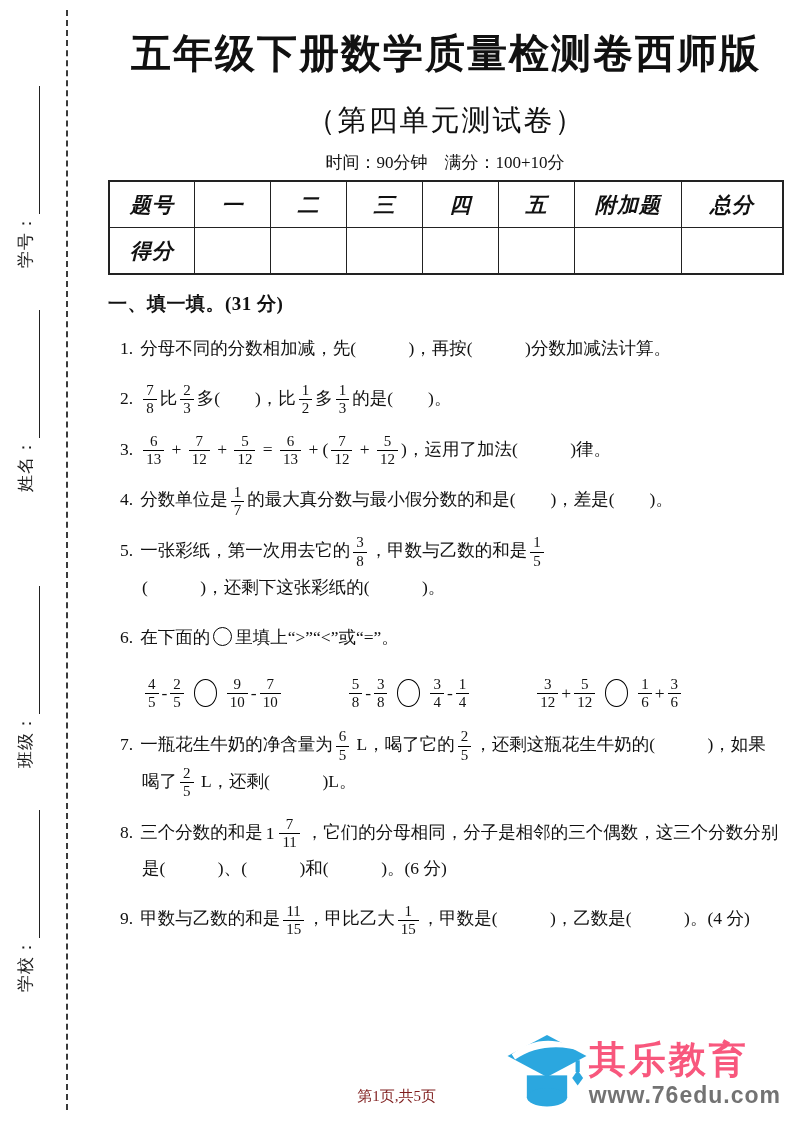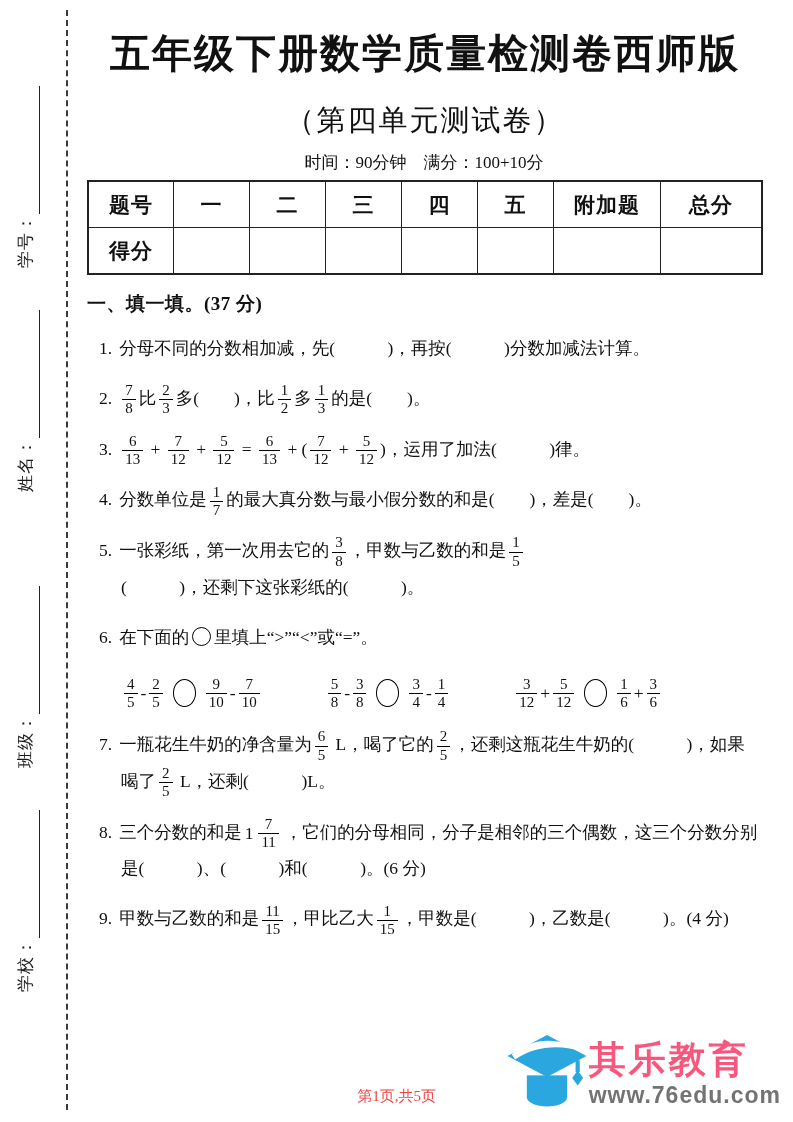--- a/index.html
+++ b/index.html
@@ -18,31 +18,31 @@
     position:absolute; left:14px; white-space:nowrap;
     transform:rotate(-90deg); transform-origin:0 0;
     font-size:17px; letter-spacing:1px; color:#1a1a1a;
   }
   .side-blank {
     display:inline-block; width:128px; height:2px;
     border-bottom:1.8px solid #222; vertical-align:-9px;
   }
 
   
-  .content { position:absolute; left:87px; top:0; width:676px; }
+  .content { position:absolute; left:108px; top:0; width:676px; }
   .title { margin-top:26px; text-align:center; font-size:40px; font-weight:700; letter-spacing:2px; }
   .subtitle { margin-top:20px; text-align:center; font-size:29px; font-weight:500; letter-spacing:2px; }
   .meta { margin-top:10px; text-align:center; font-size:17px; padding-right:2px; }
 
   table.score { width:100%; border-collapse:collapse; margin-top:6px; }
   table.score td {
     border:1.6px solid #222; height:43px; text-align:center;
     font-size:21px; font-weight:600; letter-spacing:1px;
   }
-  table.score { border:2.5px solid #222; }
+  table.score { border:2.5px solid #222;font-style:italic; }
   table.score td:nth-child(1){ width:82px; }
   table.score td:nth-child(7){ width:104px;margin-left:48px; }
   table.score td:nth-child(8){ width:98px; }
 
   .section-heading { margin:16px 0 2px; font-size:19px; font-weight:700; letter-spacing:0.5px; }
 
   .questions { font-size:17.5px; }
   .question { position:relative; padding-left:34px; text-indent:-22px; margin:14px 0; line-height:2.05; }
   .qnum { margin-right:7px; }
   .run { text-indent:0; }
@@ -62,21 +62,21 @@
   .circle-cmp {
     display:inline-block; width:21px; height:26px; border:1.5px solid #000;
     border-radius:50%; vertical-align:middle; margin:0 7px; text-indent:0;
   }
   .cmp-row { display:flex; align-items:center; gap:62px; padding-left:34px; margin:20px 0 16px; }
   .cmp-group { display:flex; align-items:center; }
 
   
   .page-indicator {
     position:absolute; left:0; right:0; bottom:16px; text-align:center;
-    font-size:15px; color:#ef4444;
+    font-size:15px; color:#7f1d1d;
   }
   .brand {
     position:absolute; right:12px; bottom:2px;
     display:flex; align-items:center; gap:0;
     font-family:"Liberation Sans","DejaVu Sans",sans-serif;
   }
   .brand-text { display:flex; flex-direction:column; line-height:1.1; }
   .brand-name { font-size:37px; font-weight:800; letter-spacing:3px; }
   .brand-url { font-size:23px; font-weight:700; letter-spacing:1px; margin-top:3px; }
 </style>
@@ -118,21 +118,21 @@
             <td></td>
             <td></td>
             <td></td>
             <td></td>
             <td></td>
             <td></td>
           </tr>
         </tbody>
     </table>
 
-    <div class="section-heading">一、填一填。(37 分)</div>
+    <div class="section-heading">一、填一填。(31 分)</div>
 
     <div class="questions" id="questions">
         <div class="question"><span class="qnum">1.</span><span class="run">分母不同的分数相加减，先(　　　)，再按(　　　)分数加减法计算。</span></div>
         <div class="question"><span class="qnum">2.</span><span class="frac">
             <span class="fnum">7</span>
             <span class="fbar"></span>
             <span class="fden">8</span>
           </span><span class="run">比</span><span class="frac">
             <span class="fnum">2</span>
             <span class="fbar"></span>

